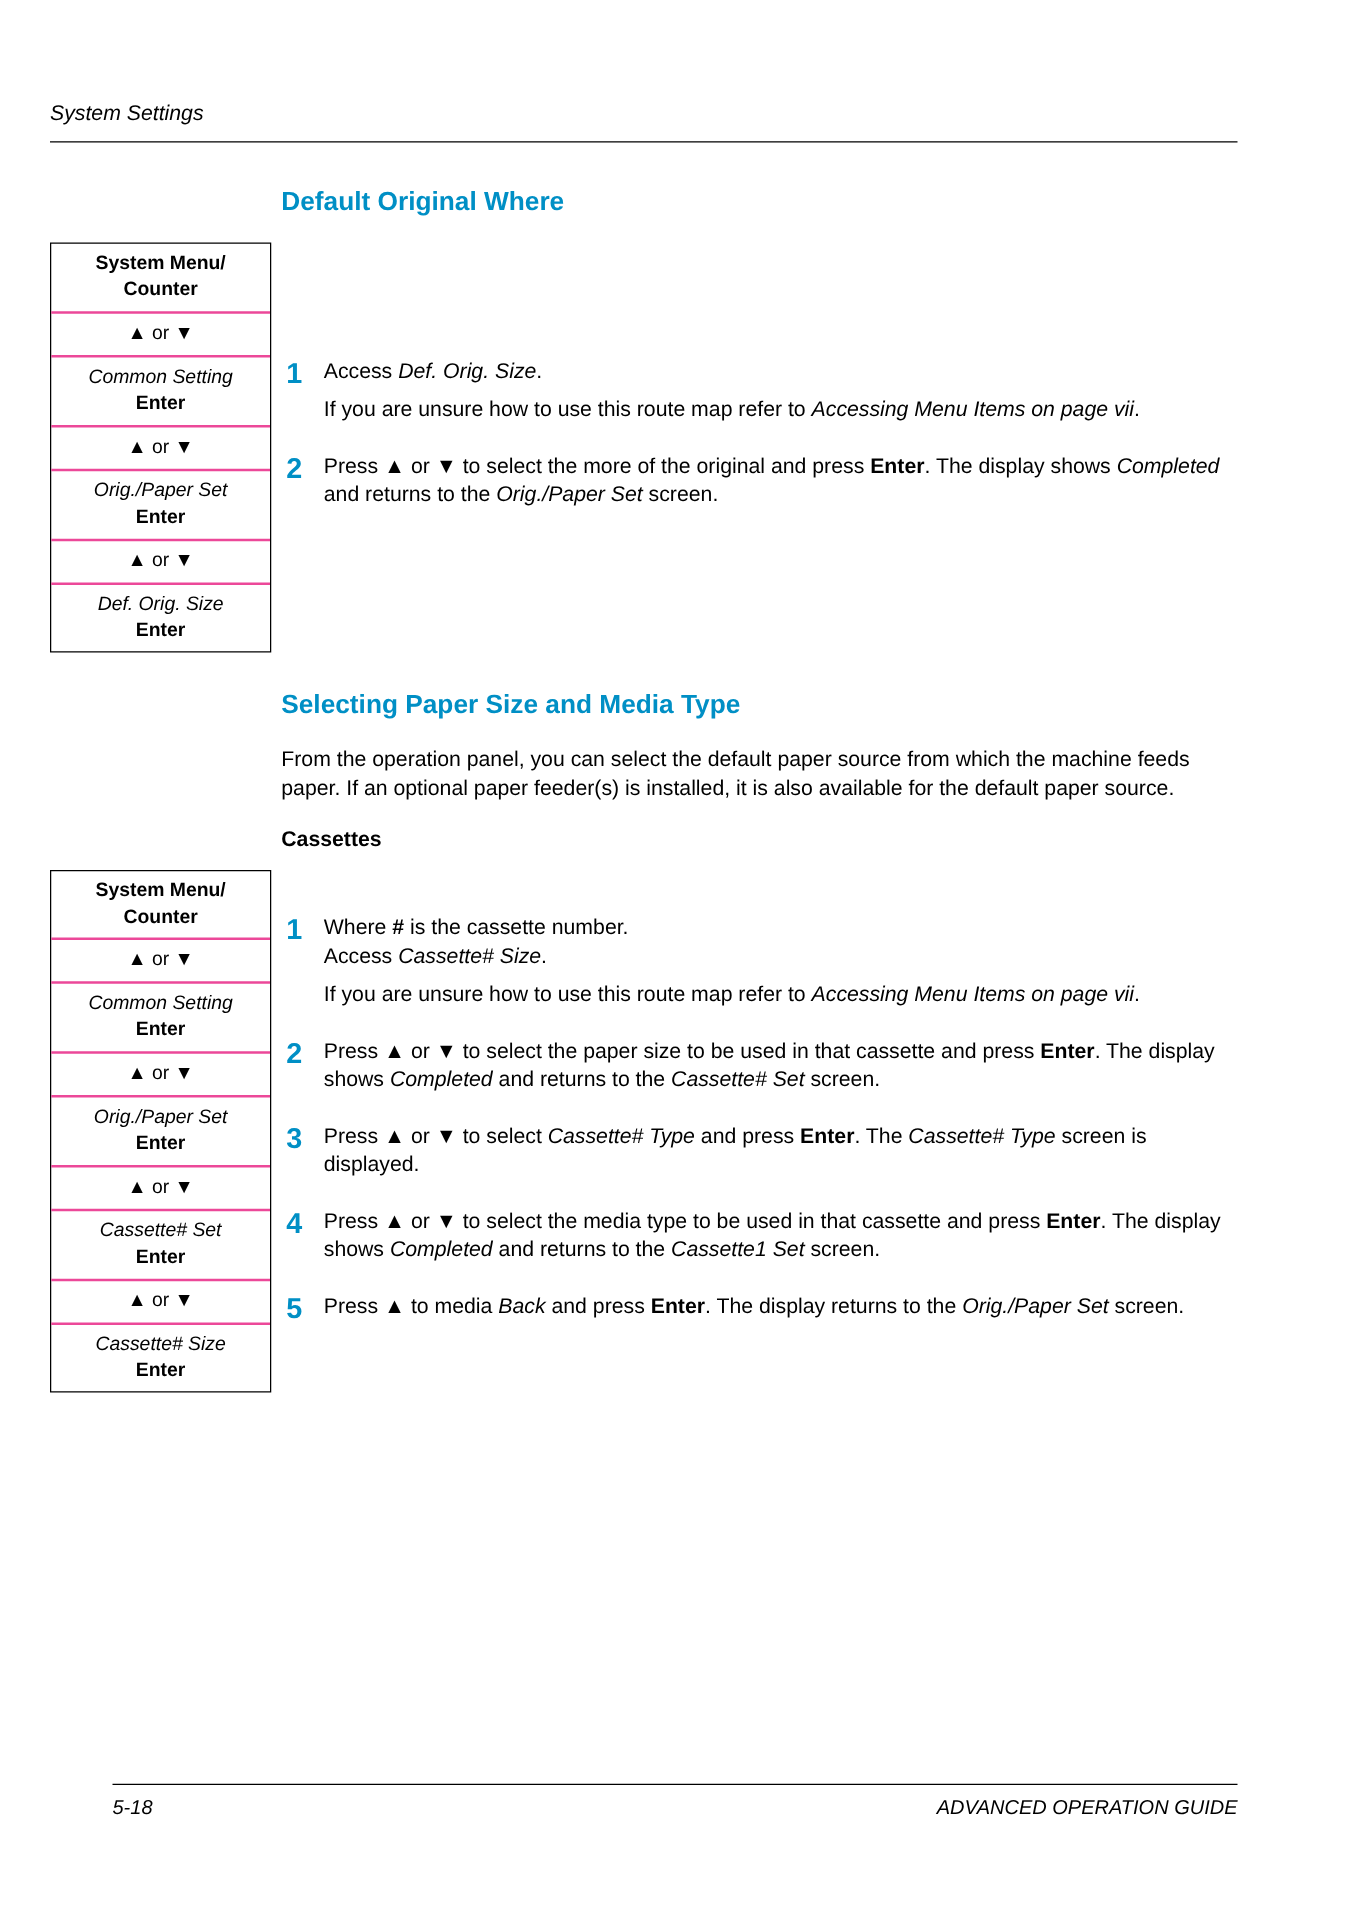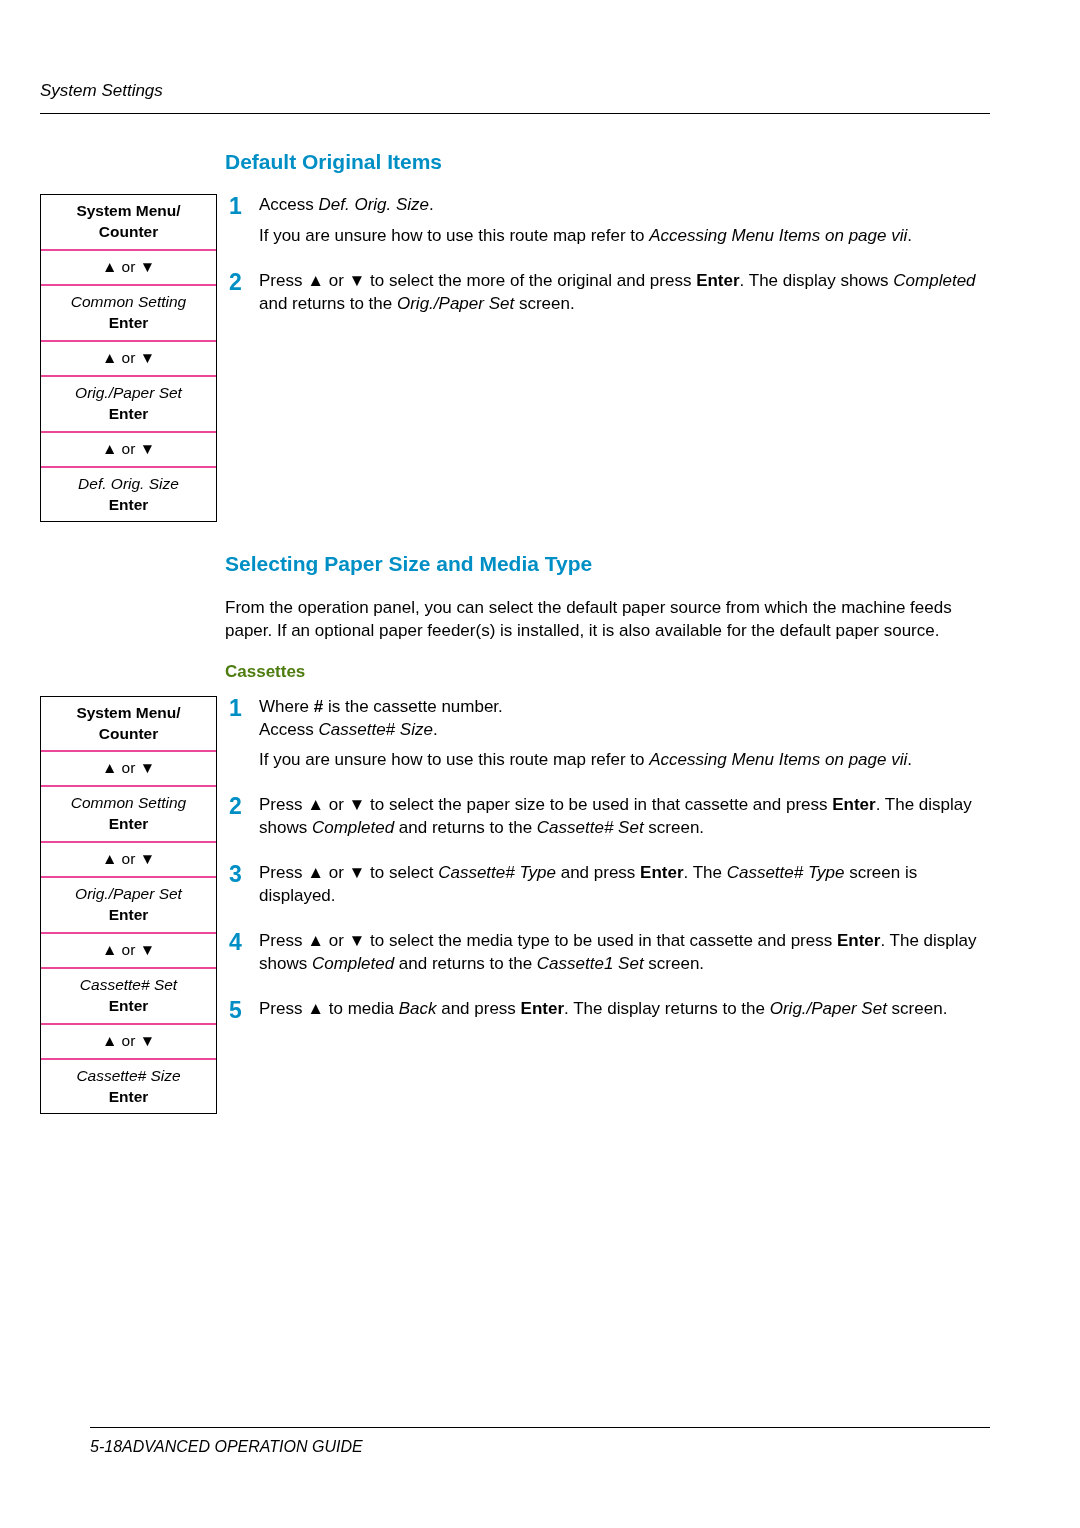--- a/index.html
+++ b/index.html
@@ -38,21 +38,21 @@
     margin-left: 185px;
     margin-top: 10px;
     margin-bottom: 18px;
   }
   .intro-para {
     margin-left: 185px;
     margin-bottom: 18px;
   }
   .row {
     display: flex;
-    align-items: flex-start;
+    align-items: center;
     margin-bottom: 28px;
   }
   .route-map {
     width: 175px;
     border: 1px solid #000;
     font-size: 15.5px;
     margin-right: 12px;
     flex-shrink: 0;
   }
   .route-map .cell {
@@ -76,56 +76,56 @@
     font-size: 23px;
     width: 30px;
     flex-shrink: 0;
     line-height: 1.1;
   }
   .step-body {
     flex: 1;
   }
   .step-body p { margin: 0 0 8px 0; }
   .cyan-sub {
-    color: #4d7c0f;
+    color: #000000;
     font-weight: bold;
     font-size: 17px;
     margin-left: 185px;
     margin-bottom: 12px;
     margin-top: 4px;
   }
   .footer {
     position: absolute;
     bottom: 70px;
     left: 90px;
     right: 90px;
   }
   .footer-line {
     border: none;
     border-top: 1px solid #000;
     margin: 0 0 8px 0;
   }
   .footer-row {
     display: flex;
-    justify-content: flex-start;
+    justify-content: space-between;
     font-style: italic;
     font-size: 16px;
   }
   b { font-weight: bold; }
   i { font-style: italic; }
 </style>
 </head>
 <body>
 
 <div class="page">
 
   <div class="header-italic">System Settings</div>
   <hr class="hr-line">
 
-  <div class="cyan-heading">Default Original Items</div>
+  <div class="cyan-heading">Default Original Where</div>
 
   <div class="row">
     <div class="route-map">
       <div class="cell">
         <b>System Menu/</b><br>
         <b>Counter</b>
       </div>
       <div class="cell">▲ or ▼</div>
       <div class="cell">
         <i>Common Setting</i><br>

